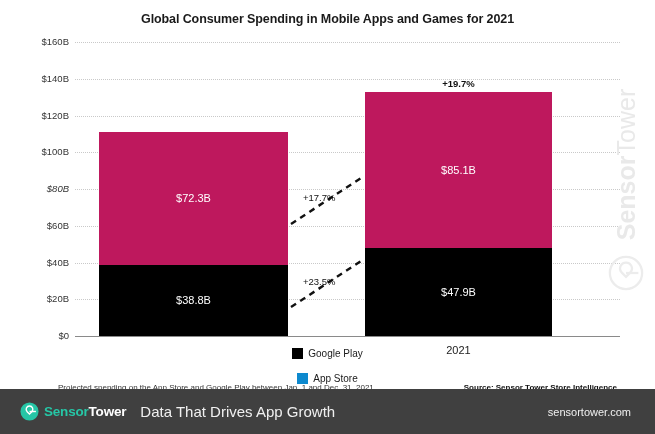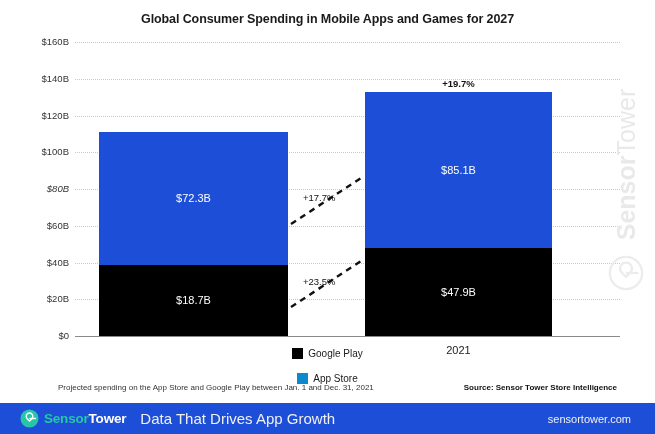--- a/index.html
+++ b/index.html
@@ -76,21 +76,21 @@
     position: absolute;
     bottom: 0;
   }
   .seg {
     position: absolute;
     left: 0;
     width: 100%;
     box-sizing: border-box;
   }
   .seg-google { background: #000000; }
-  .seg-appstore { background: #1d4ed8; }
+  .seg-appstore { background: #be185d; }
 
   .seg-label {
     position: absolute;
     left: 0;
     width: 100%;
     text-align: center;
     color: #ffffff;
     font-size: 11px;
     transform: translateY(-50%);
     top: 50%;
@@ -205,22 +205,22 @@
     font-weight: bold;
     color: #111111;
   }
 
   
   .brandbar {
     position: absolute;
     left: 0;
     bottom: 0;
     width: 655px;
-    height: 31px;
-    background: #1d4ed8;
+    height: 45px;
+    background: #404040;
     display: flex;
     align-items: center;
   }
   .brand-logo {
     margin-left: 20px;
     width: 19px;
     height: 19px;
     flex: none;
   }
   .brand-name {
@@ -244,21 +244,21 @@
     font-size: 11px;
     color: #f0f0f0;
     white-space: nowrap;
   }
 </style>
 </head>
 <body>
 
 <div id="infographic">
 
-  <div class="chart-title">Global Consumer Spending in Mobile Apps and Games for 2027</div>
+  <div class="chart-title">Global Consumer Spending in Mobile Apps and Games for 2021</div>
 
   <div class="plot">
 
     <div class="gridline" style="top:0px;"></div>
     <div class="ytick-wrap" style="top:0px;">$160B</div>
 
     <div class="gridline" style="top:36.8px;"></div>
     <div class="ytick-wrap" style="top:36.8px;">$140B</div>
 
     <div class="gridline" style="top:73.5px;"></div>
@@ -277,21 +277,21 @@
     <div class="ytick-wrap" style="top:220.5px;">$40B</div>
 
     <div class="gridline" style="top:257.3px;"></div>
     <div class="ytick-wrap" style="top:257.3px;">$20B</div>
 
     <div class="ytick-wrap" style="top:294px;">$0</div>
     <div class="axis-baseline"></div>
 
     <div class="bar" style="left:24px; width:189px; height:204.2px;">
       <div class="seg seg-google" style="bottom:0; height:71.3px;">
-        <div class="seg-label">$18.7B</div>
+        <div class="seg-label">$38.8B</div>
       </div>
       <div class="seg seg-appstore" style="bottom:71.3px; height:132.9px;">
         <div class="seg-label">$72.3B</div>
       </div>
     </div>
 
     <div class="bar" style="left:290px; width:187px; height:244.4px;">
       <div class="bar-top-note">+19.7%</div>
       <div class="seg seg-google" style="bottom:0; height:88.0px;">
         <div class="seg-label">$47.9B</div>

